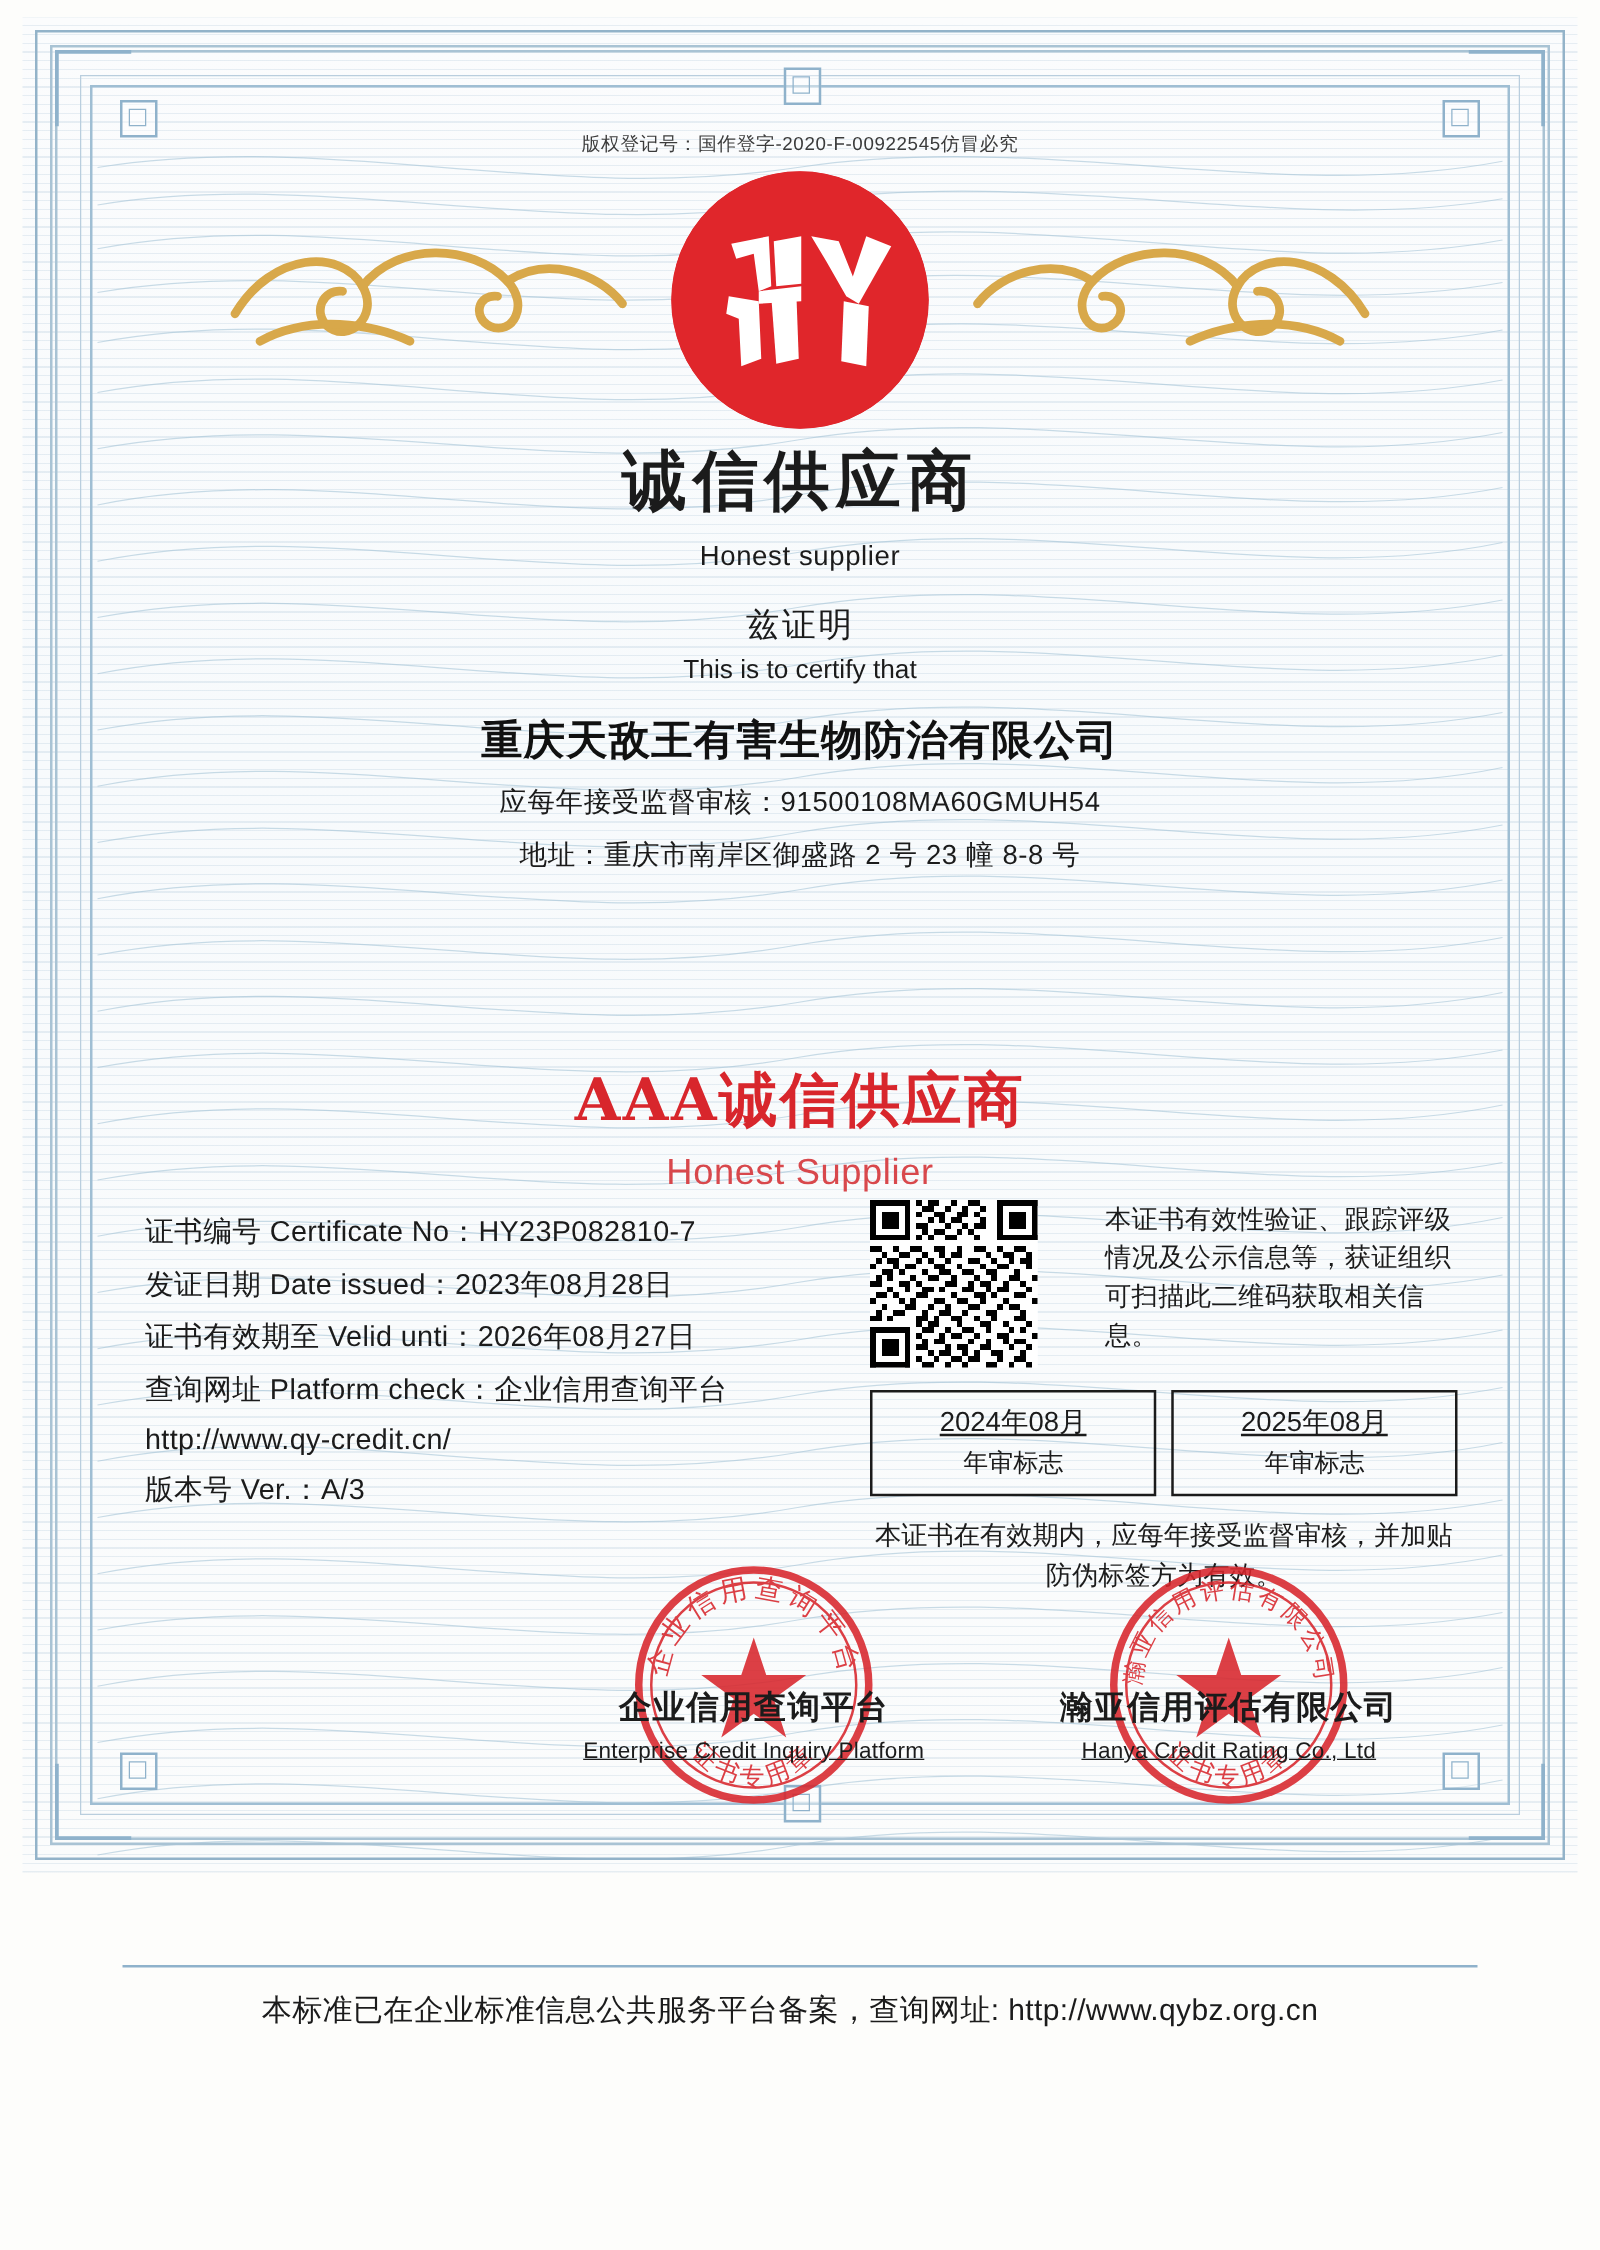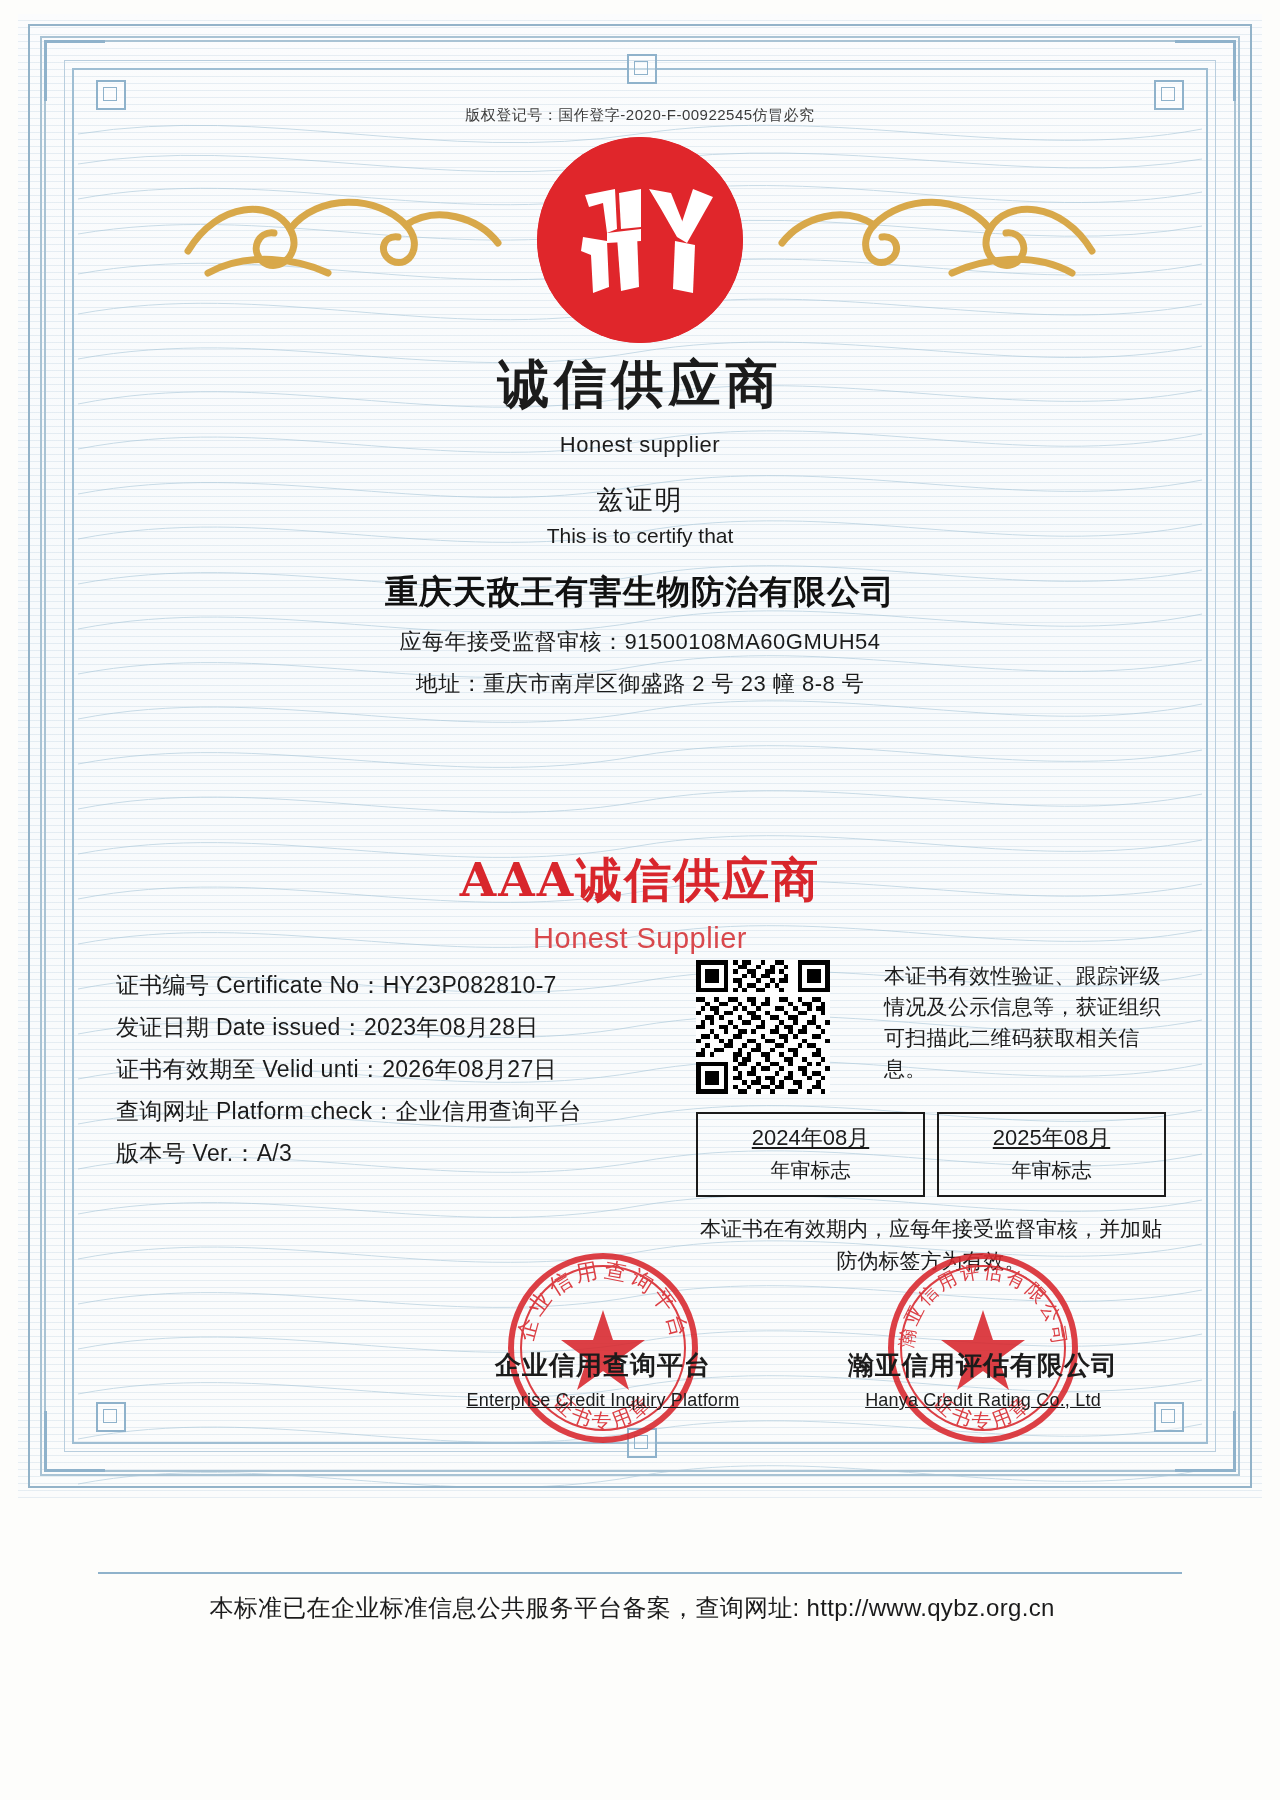--- a/index.html
+++ b/index.html
@@ -435,20 +435,21 @@
 
       <div class="award-cn">AAA诚信供应商</div>
       <div class="award-en">Honest Supplier</div>
 
       <div class="details">
         <div class="details-left">
           <div class="det-line">证书编号 Certificate No：HY23P082810-7</div>
           <div class="det-line">发证日期 Date issued：2023年08月28日</div>
           <div class="det-line">证书有效期至 Velid unti：2026年08月27日</div>
           <div class="det-line">查询网址 Platform check：企业信用查询平台</div>
+          <div class="det-line">http://www.qy-credit.cn/</div>
           <div class="det-line">版本号 Ver.：A/3</div>
         </div>
 
         <div class="details-right">
           <div class="qr-row">
             <svg class="qr" viewBox="0 0 29 29" shape-rendering="crispEdges">
               <rect width="29" height="29" fill="#ffffff"></rect>
               <g fill="#000000">
                 <rect x="0" y="0" width="7" height="1"></rect>
                   <rect x="0" y="6" width="7" height="1"></rect>

